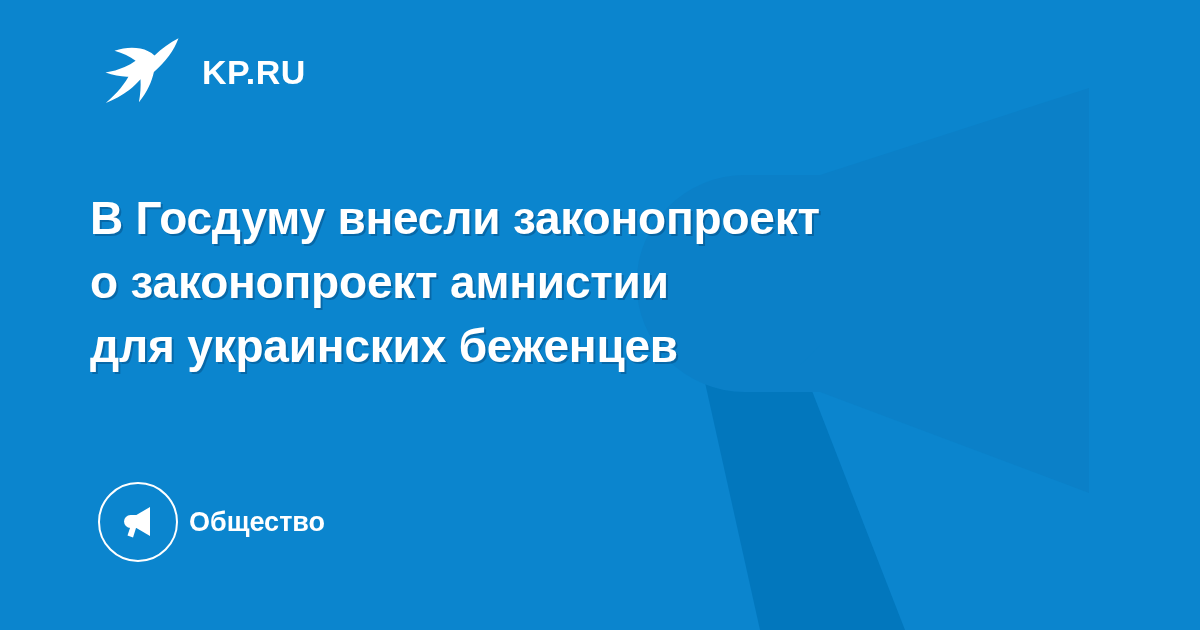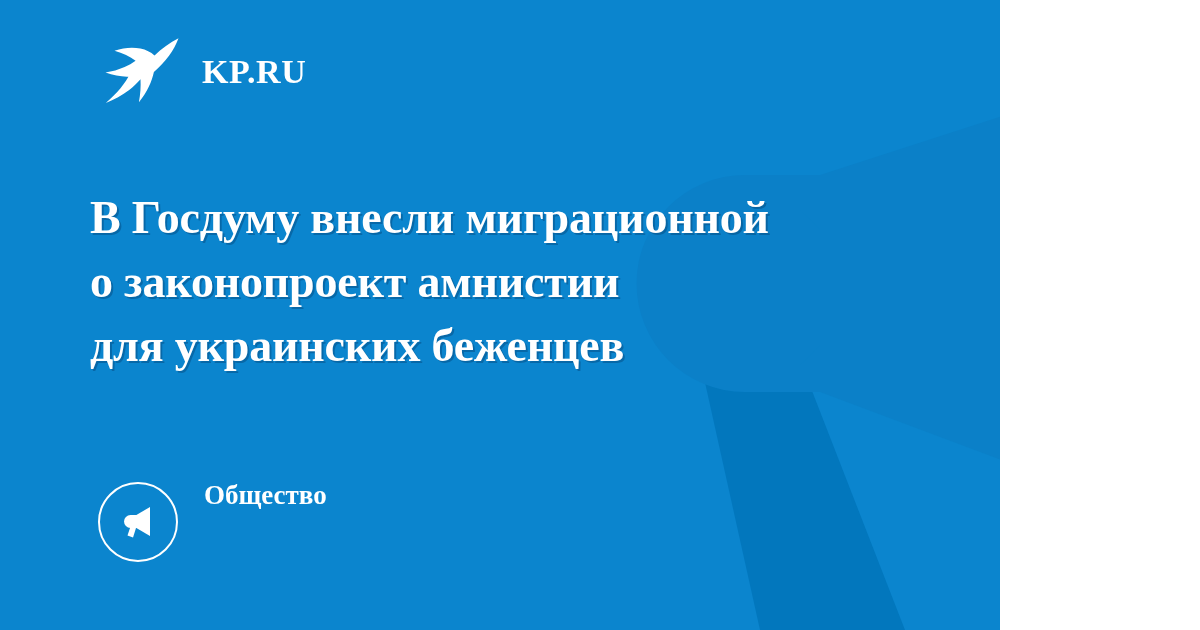--- a/index.html
+++ b/index.html
@@ -3,25 +3,25 @@
 <meta charset="utf-8">
 <title>KP.RU share card</title>
 <style>
   html, body {
     margin: 0;
     padding: 0;
     background: #ffffff;
   }
   .card {
     position: relative;
-    width: 1000px;
+    width: 1200px;
     height: 630px;
     overflow: hidden;
     background: #0b85ce;
-    font-family: Liberation Serif, serif;
+    font-family: Liberation Sans, sans-serif;
     -webkit-font-smoothing: antialiased;
   }
 
   
   .watermark {
     position: absolute;
     inset: 0;
     pointer-events: none;
   }
   .watermark svg {
@@ -77,21 +77,22 @@
     display: block;
     white-space: nowrap;
   }
 
   
   .category {
     position: absolute;
     left: 98px;
     bottom: 68px;
     display: flex;
-    gap: 26px;
+    align-items: center;
+    gap: 11px;
     z-index: 3;
   }
   .category-badge {
     width: 76px;
     height: 76px;
     border: 2px solid #ffffff;
     border-radius: 50%;
     display: flex;
     align-items: center;
     justify-content: center;
@@ -148,21 +149,21 @@
           C 38.8 61.3 42.2 56.0 44.9 50.4
           C 47.2 45.6 48.9 40.7 49.9 35.9
           C 55.4 31.4 60.6 25.9 65.2 19.6
           C 69.1 14.2 72.2 8.3 74.5 2.2 Z"></path>
       </svg>
     </span>
     <span class="brand-text">KP.RU</span>
   </div>
 
   <div class="headline">
-    <span class="headline-line">В Госдуму внесли миграционной</span>
+    <span class="headline-line">В Госдуму внесли законопроект</span>
     <span class="headline-line">о законопроект амнистии</span>
     <span class="headline-line">для украинских беженцев</span>
   </div>
 
   <div class="category">
     <span class="category-badge">
       <span>
         <svg viewBox="0 0 40 40" xmlns="http://www.w3.org/2000/svg" aria-hidden="true">
 
           <path fill="#ffffff" d="M32 5 L32 34 L17.5 25.5 L17.5 13.5 Z"></path>

